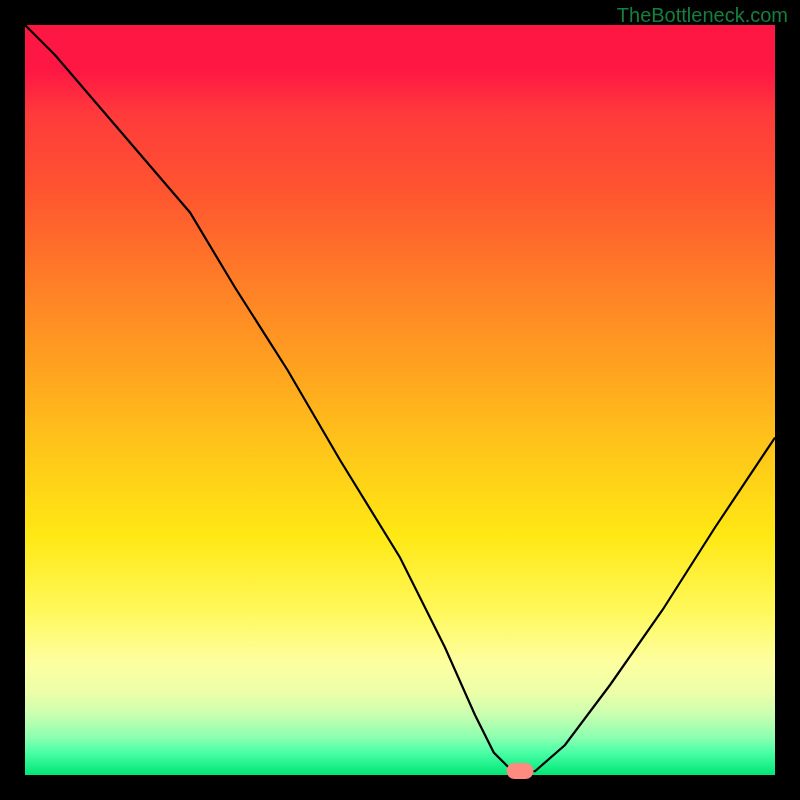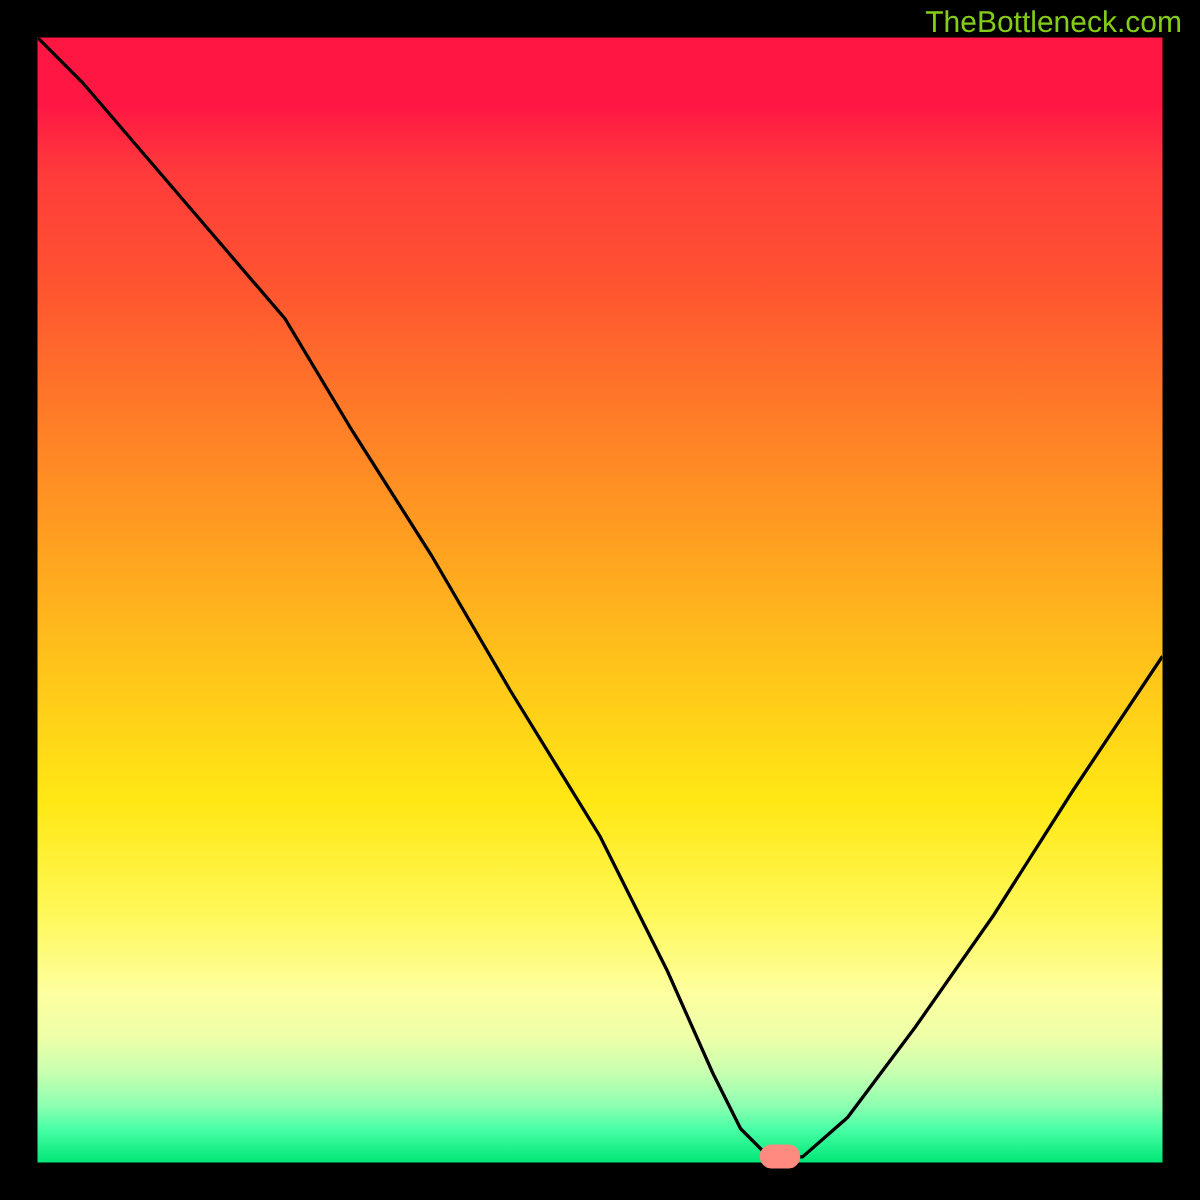--- a/index.html
+++ b/index.html
@@ -7,21 +7,21 @@
     width: 800px;
     height: 800px;
     background: #000000;
     position: relative;
     font-family: Arial, sans-serif;
   }
   .watermark {
     position: absolute;
     top: 4px;
     right: 12px;
-    color: #84cc16;
+    color: #15803d;
     font-size: 20px;
     font-weight: 500;
     z-index: 10;
   }
   .plot-area {
     position: absolute;
     left: 25px;
     top: 25px;
     width: 750px;
     height: 750px;

